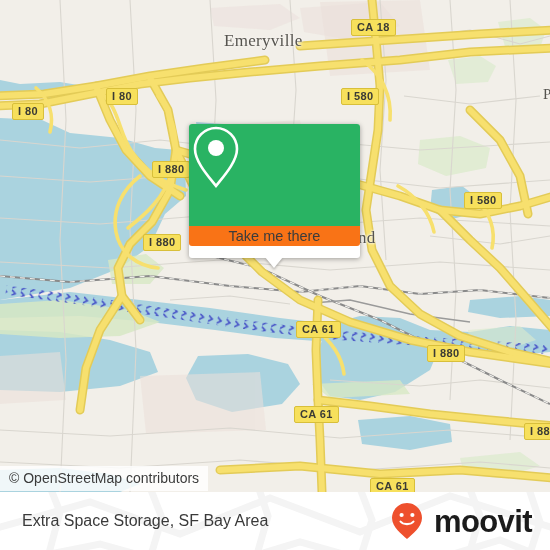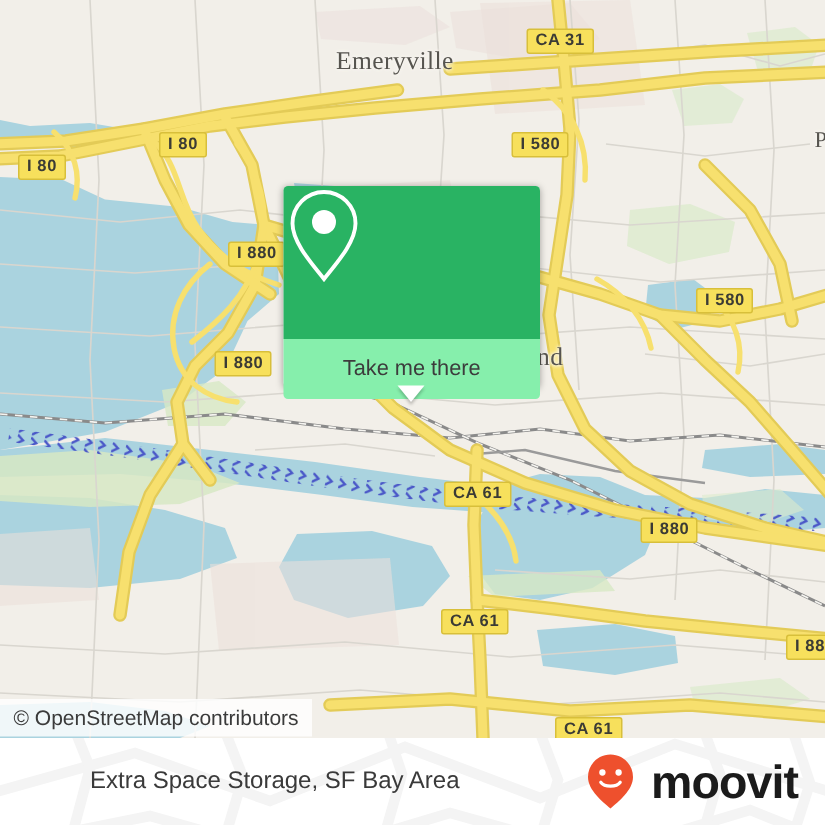--- a/index.html
+++ b/index.html
@@ -51,25 +51,25 @@
     box-shadow:0 1px 5px rgba(0,0,0,.35);
     overflow:visible;
   }
   #card-green{
     position:absolute;left:0;top:0;width:171px;height:102px;
     background:#29b363;
     border-radius:3px 3px 0 0;
     display:flex;align-items:center;justify-content:center;
   }
   #card-label{
-    position:absolute;left:0;top:102px;width:171px;height:40px;
+    position:absolute;left:0;top:102px;width:171px;height:20px;
     display:flex;align-items:center;justify-content:center;
     color:#3c3c3c;font-size:14.5px;
     border-radius:0 0 3px 3px;
-    background:#86efac;
+    background:#f97316;
   }
   #card-pointer{
     position:absolute;left:76px;top:133px;width:0;height:0;
     border-left:9px solid transparent;border-right:9px solid transparent;
     border-top:11px solid #ffffff;
     filter:drop-shadow(0 2px 1px rgba(0,0,0,.22));
   }
 
   
   #osm{
@@ -82,21 +82,21 @@
 
   
   #footer{
     position:absolute;left:0;top:492px;width:550px;height:58px;
     background:#ffffff;overflow:hidden;
   }
   #footer-bg{position:absolute;left:0;top:-20px;opacity:1;}
   #footer-title{
     position:absolute;left:22px;top:0;height:58px;
     display:flex;align-items:center;
-    font-size:16px;color:#3a3a3a;white-space:nowrap;margin-left:38px;
+    font-size:16px;color:#3a3a3a;white-space:nowrap;
   }
   #logo{
     position:absolute;right:18px;top:0;height:58px;
     display:flex;align-items:center;gap:10px;
   }
   #logo-word{
     font-size:31px;color:#1b1b1b;letter-spacing:-.6px;
     font-weight:bold;line-height:31px;
   }
 </style>
@@ -240,21 +240,21 @@
     </svg>
 
     <div class="place big" style="left:224px;top:31px;">Emeryville</div>
     <div class="place big" style="left:358px;top:228px;">nd</div>
     <div class="place" style="left:543px;top:86px;">P</div>
 
     <div class="shield" style="left:12px;top:103px;">I 80</div>
     <div class="shield" style="left:106px;top:88px;">I 80</div>
     <div class="shield" style="left:152px;top:161px;">I 880</div>
     <div class="shield" style="left:143px;top:234px;">I 880</div>
-    <div class="shield" style="left:351px;top:19px;">CA 31</div>
+    <div class="shield" style="left:351px;top:19px;">CA 18</div>
     <div class="shield" style="left:341px;top:88px;">I 580</div>
     <div class="shield" style="left:464px;top:192px;">I 580</div>
     <div class="shield" style="left:296px;top:321px;">CA 61</div>
     <div class="shield" style="left:294px;top:406px;">CA 61</div>
     <div class="shield" style="left:370px;top:478px;">CA 61</div>
     <div class="shield" style="left:427px;top:345px;">I 880</div>
     <div class="shield" style="left:524px;top:423px;">I 88</div>
 
     <div id="card">
       <div id="card-green">

